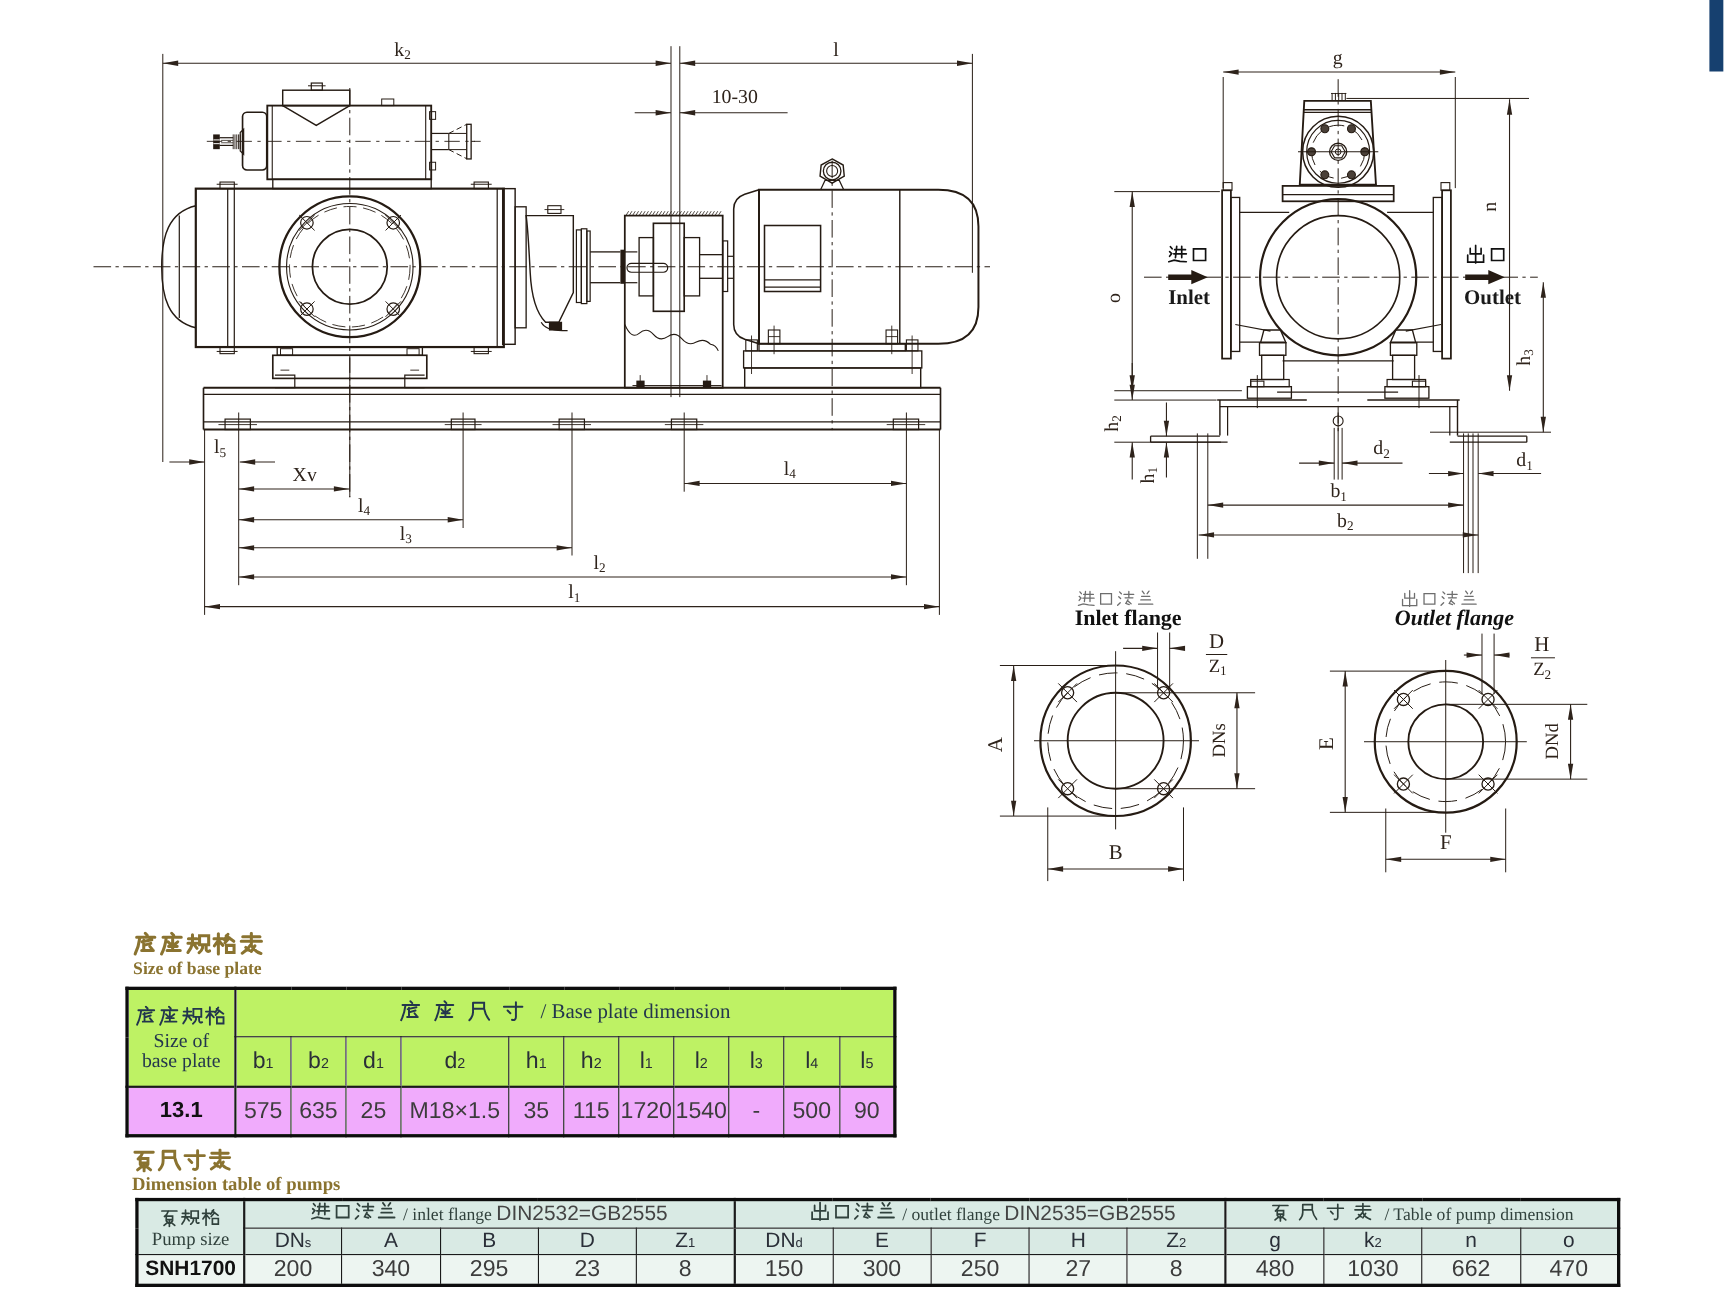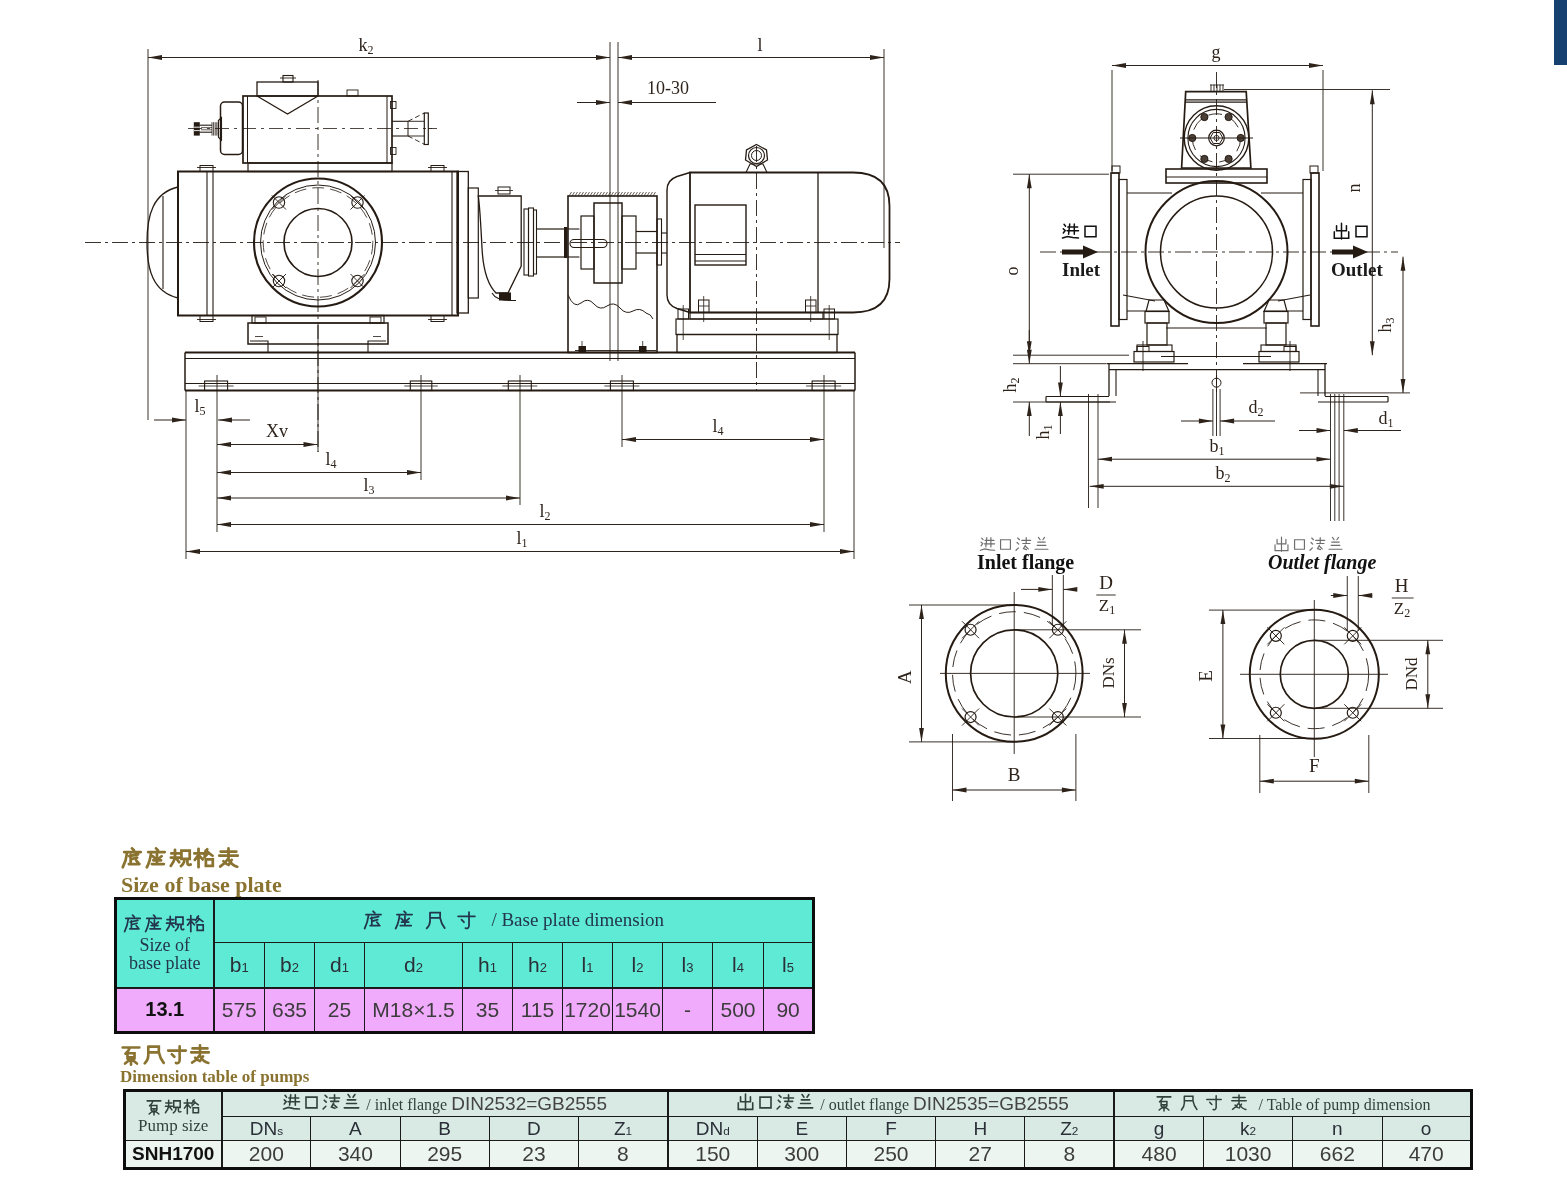--- a/index.html
+++ b/index.html
@@ -4,21 +4,21 @@
 <style>
 html,body{margin:0;padding:0;background:#fff;}
 .page{position:relative;width:1567px;height:1193px;background:#fff;overflow:hidden;font-family:"Liberation Sans",sans-serif;}
 .bluebar{position:absolute;left:1554px;top:0;width:13px;height:65px;background:#16406f;}
 svg.draw{position:absolute;left:0;top:0;}
 .cjk{display:inline-block;vertical-align:-0.12em;}
 .cjk svg{display:block;}
 .abs{position:absolute;}
 table.tb{border-collapse:collapse;position:absolute;table-layout:fixed;border:3px solid #0d0d0d;}
 table.tb td{border:1.5px solid #1a1a1a;padding:0;text-align:center;vertical-align:middle;overflow:hidden;}
-table.t1 td{background:#5eead4;}
+table.t1 td{background:#bef264;}
 table.t1 td.d{background:#f0abfc;}
 table.t2 td{background:#d9eae4;}
 table.t2 td.d{background:#edf5f1;}
 .num{font-size:21px;color:#3c3c3c;margin-left:25px;}
 .hdr{font-size:21px;color:#2a2f38;}
 sub.s{font-size:0.62em;vertical-align:baseline;}
 .serif{font-family:"Liberation Serif",serif;}
 </style>
 </head>
 <body>
@@ -510,21 +510,21 @@
           <use href="#c-di" stroke="#8a7330" stroke-width="12"></use>
         </svg></span><span class="cjk" style="width:23px;height:23px;margin-right:1px"><svg viewBox="0 0 100 100" width="23" height="23">
           <use href="#c-zuo" stroke="#8a7330" stroke-width="12"></use>
         </svg></span><span class="cjk" style="width:23px;height:23px;margin-right:1px"><svg viewBox="0 0 100 100" width="23" height="23">
           <use href="#c-gui" stroke="#8a7330" stroke-width="12"></use>
         </svg></span><span class="cjk" style="width:23px;height:23px;margin-right:1px"><svg viewBox="0 0 100 100" width="23" height="23">
           <use href="#c-ge" stroke="#8a7330" stroke-width="12"></use>
         </svg></span><span class="cjk" style="width:23px;height:23px;margin-right:1px"><svg viewBox="0 0 100 100" width="23" height="23">
           <use href="#c-biao" stroke="#8a7330" stroke-width="12"></use>
         </svg></span></div>
-<div class="abs serif" style="left:121px;top:872px;font-size:22px;font-weight:bold;color:#8a7330;">Size of base plate</div>
+<div class="abs serif" style="left:121px;top:872px;font-size:16px;font-weight:bold;color:#8a7330;">Size of base plate</div>
 <div class="abs" style="left:120px;top:1044px;"><span class="cjk" style="width:22px;height:22px;margin-right:1px"><svg viewBox="0 0 100 100" width="22" height="22">
           <use href="#c-beng" stroke="#8a7330" stroke-width="12"></use>
         </svg></span><span class="cjk" style="width:22px;height:22px;margin-right:1px"><svg viewBox="0 0 100 100" width="22" height="22">
           <use href="#c-chi" stroke="#8a7330" stroke-width="12"></use>
         </svg></span><span class="cjk" style="width:22px;height:22px;margin-right:1px"><svg viewBox="0 0 100 100" width="22" height="22">
           <use href="#c-cun" stroke="#8a7330" stroke-width="12"></use>
         </svg></span><span class="cjk" style="width:22px;height:22px;margin-right:1px"><svg viewBox="0 0 100 100" width="22" height="22">
           <use href="#c-biao" stroke="#8a7330" stroke-width="12"></use>
         </svg></span></div>
 <div class="abs serif" style="left:120px;top:1067px;font-size:17px;font-weight:bold;color:#8a7330;">Dimension table of pumps</div>

